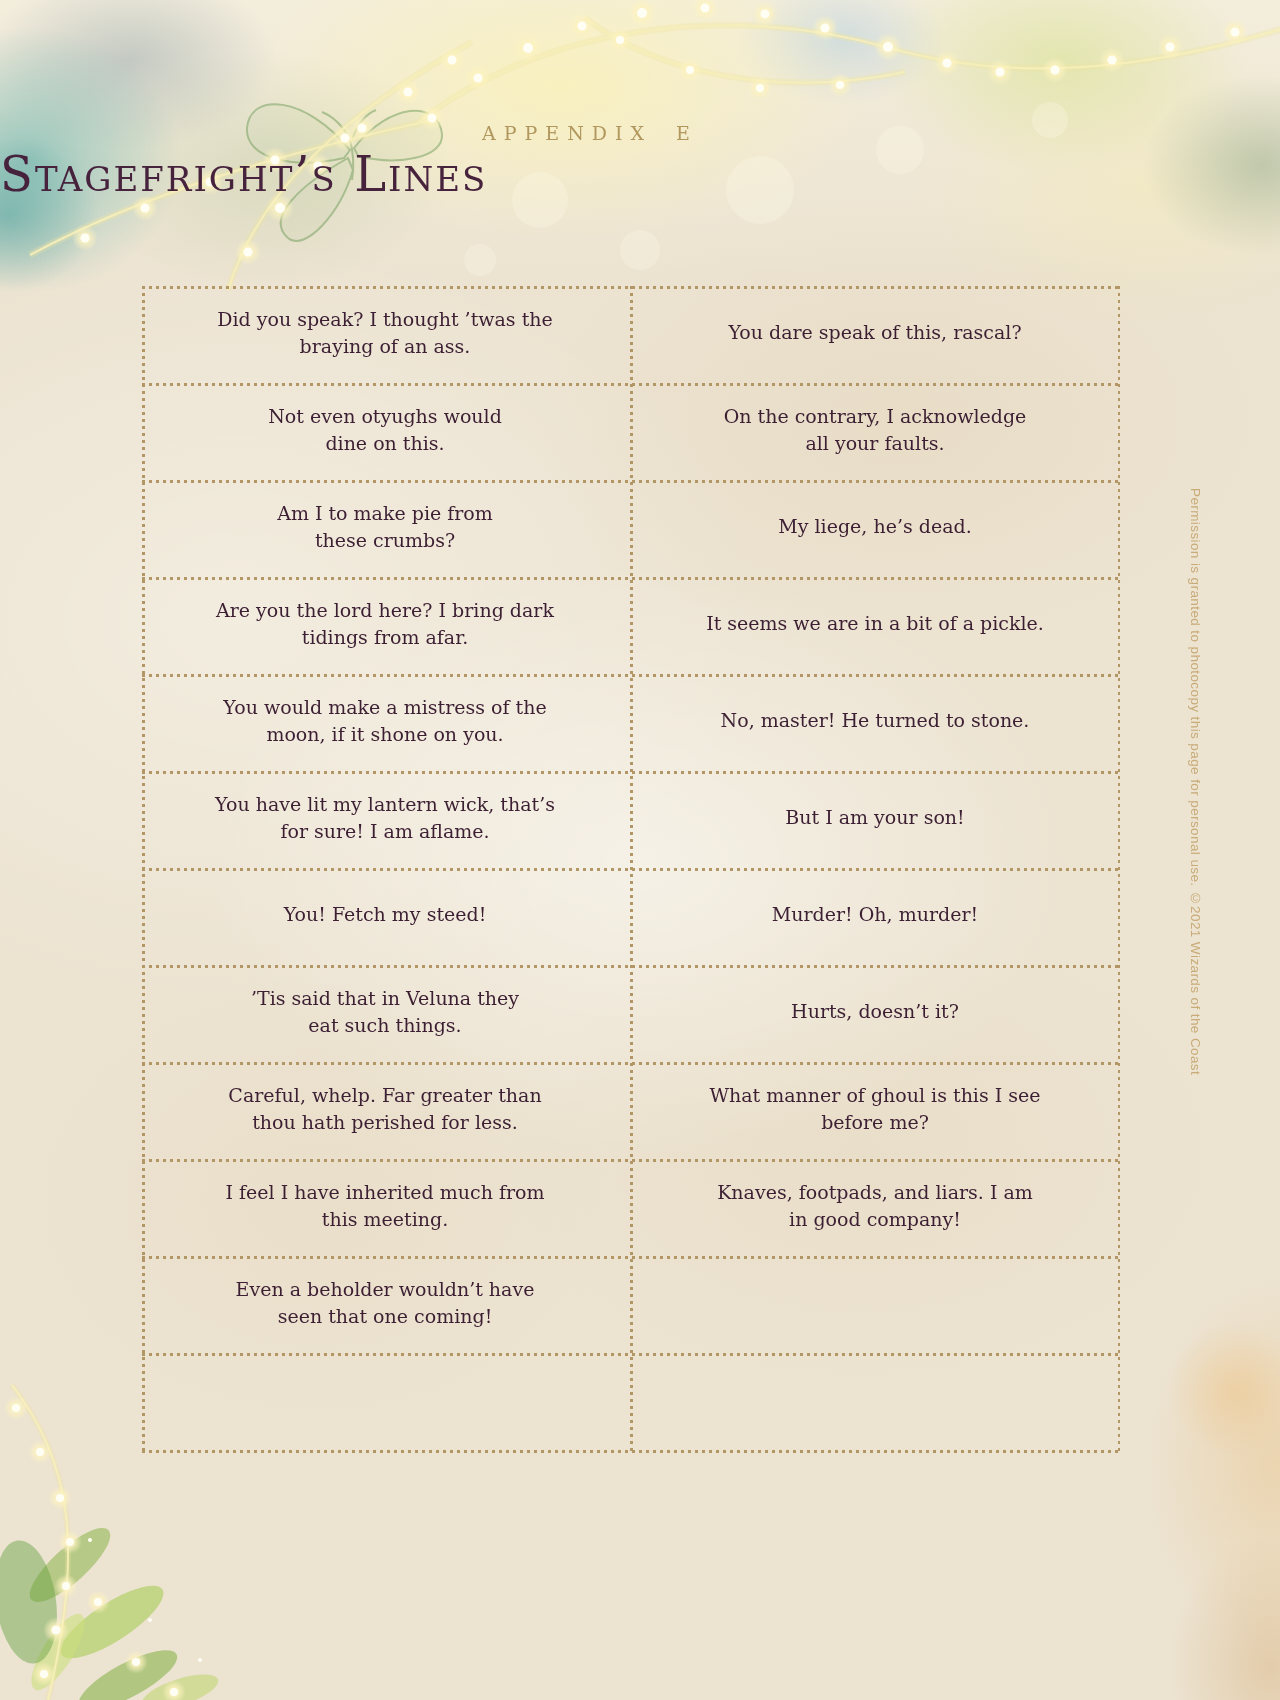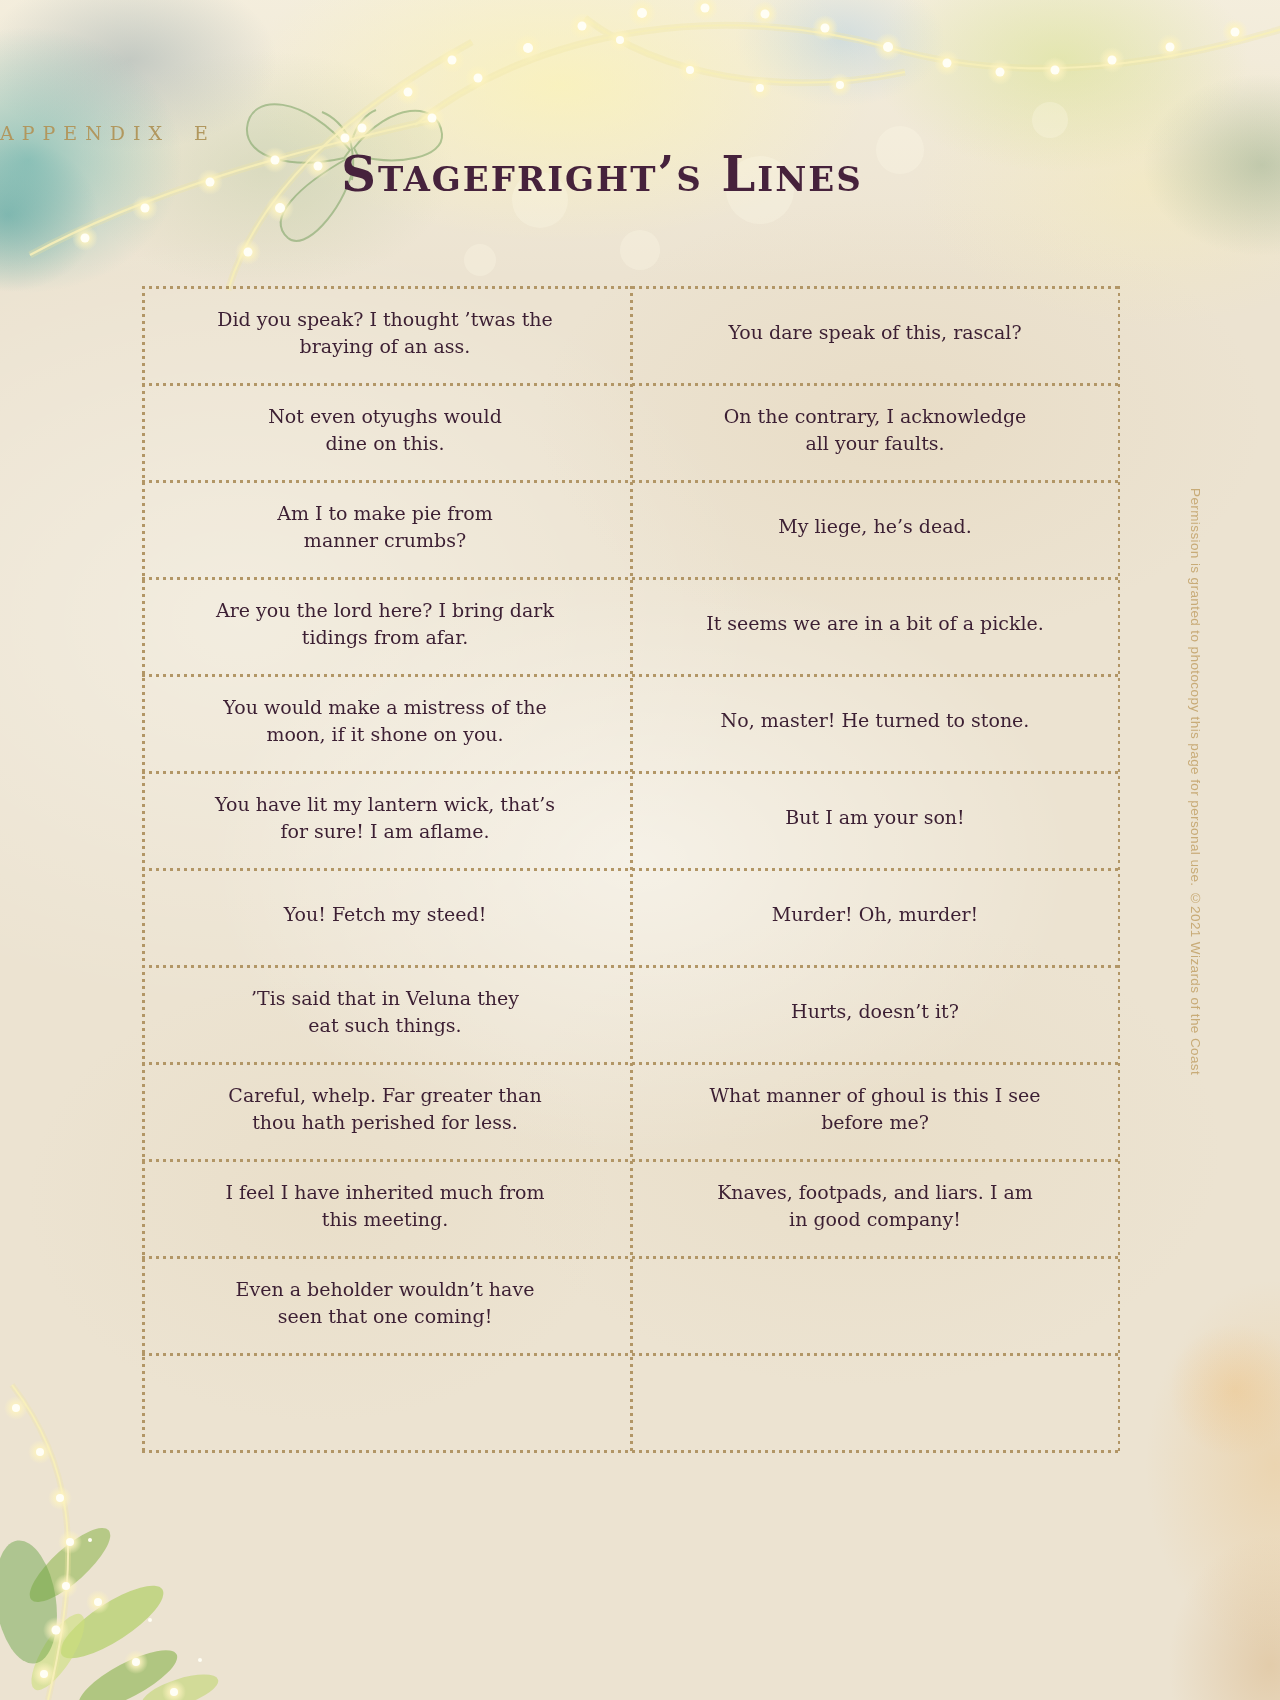--- a/index.html
+++ b/index.html
@@ -38,27 +38,27 @@
     background:
       radial-gradient(185px 265px at 255px 235px, rgba(233,183,110,.33), transparent 70%),
       radial-gradient(145px 185px at 250px 435px, rgba(205,150,80,.30), transparent 70%),
       radial-gradient(95px 95px at 215px 160px,   rgba(240,190,120,.38), transparent 70%);
   }
   svg.decor{position:absolute; pointer-events:none;}
   #decor-top{left:0; top:0; z-index:1;}
   #decor-bl{left:0; top:1280px; z-index:1;}
 
   .appendix-label{
-    position:absolute; left:0; top:122px; width:1180px; 
+    position:absolute; left:0; top:122px; width:1180px; text-align:center;
     font-family:"DejaVu Serif", serif; font-size:19px; color:#b1975e;
     letter-spacing:8px; word-spacing:10px; z-index:2;
   }
   .page-title{
-    position:absolute; left:12px; top:146px; width:1180px; text-align:center;
-    font-family:"DejaVu Serif", serif; font-variant:small-caps; font-weight:700;
+    position:absolute; left:0; top:146px; width:1180px; 
+    font-family:"DejaVu Serif", serif; font-variant:small-caps; font-weight:400;
     font-size:48px; letter-spacing:2px; color:#46223c; z-index:2;
   }
 
   .lines-table{
     position:absolute; left:140px; top:284px; width:980px; height:1171px; z-index:2;
     display:grid; grid-template-columns:490px 490px; grid-auto-rows:97px;
     background-image:
       radial-gradient(circle 1.7px at 3.5px 3.5px, #b29666 90%, rgba(178,150,102,0) 100%),
       radial-gradient(circle 1.7px at 3.5px 3.5px, #b29666 90%, rgba(178,150,102,0) 100%);
     background-size: 7px 97px, 488px 7px;
@@ -260,21 +260,21 @@
     <div class="cell">
         <div class="cell-text">Not even otyughs would
 dine on this.</div>
       </div>
     <div class="cell">
         <div class="cell-text">On the contrary, I acknowledge
 all your faults.</div>
       </div>
     <div class="cell">
         <div class="cell-text">Am I to make pie from
-manner crumbs?</div>
+these crumbs?</div>
       </div>
     <div class="cell">
         <div class="cell-text">My liege, he’s dead.</div>
       </div>
     <div class="cell">
         <div class="cell-text">Are you the lord here? I bring dark
 tidings from afar.</div>
       </div>
     <div class="cell">
         <div class="cell-text">It seems we are in a bit of a pickle.</div>

